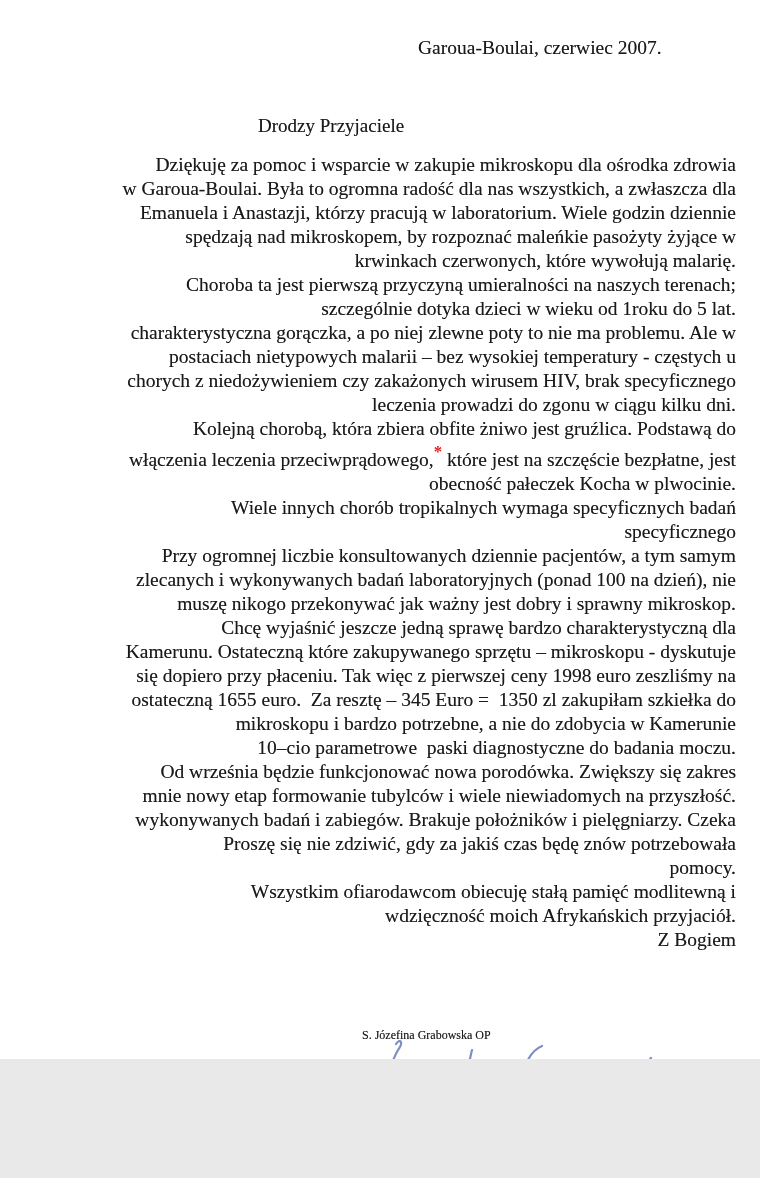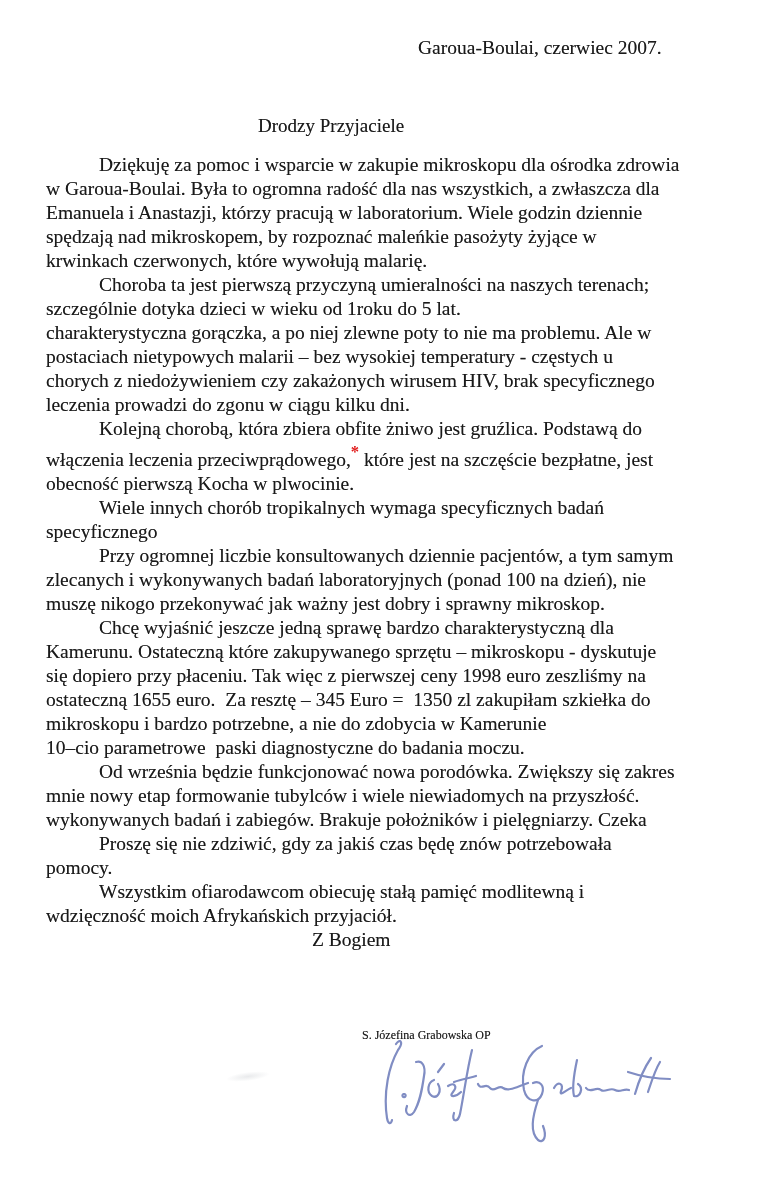--- a/index.html
+++ b/index.html
@@ -1,35 +1,35 @@
 <!DOCTYPE html>
 <html><head>
 <meta charset="utf-8">
 <style>
   html,body{margin:0;padding:0;background:#e9e9e9;}
   .page{
     position:relative;
-    width:760px;height:1178px;
+    width:760px;height:1059px;
     background:#ffffff;
     overflow:hidden;
     font-family:"Liberation Serif","DejaVu Serif",serif;
     color:var(--text,#1a1a1a);
     text-shadow:0 0 .4px rgba(0,0,0,.45);
   }
   .date{
     position:absolute;left:418px;top:36px;
     font-size:19.5px;line-height:24px;white-space:pre;
   }
   .salutation{
     position:absolute;left:258px;top:114px;
     font-size:19px;line-height:24px;white-space:pre;
   }
   .body{
     position:absolute;left:46px;top:153px;width:690px;
-    font-size:19.5px;line-height:24px;
+    font-size:19.5px;line-height:24px;text-align:right;
   }
   .line{white-space:pre;}
   .line.indent{text-indent:53px;}
   .line.closing{margin-left:266px;}
   .red-star{
     color:var(--star,#e11b1b);
     font-size:0.85em;
     position:relative;top:-1px;
     text-shadow:none;
     font-weight:bold;
@@ -66,21 +66,21 @@
       <div class="line">spędzają nad mikroskopem, by rozpoznać maleńkie pasożyty żyjące w</div>
       <div class="line">krwinkach czerwonych, które wywołują malarię.</div>
       <div class="line indent">Choroba ta jest pierwszą przyczyną umieralności na naszych terenach;</div>
       <div class="line">szczególnie dotyka dzieci w wieku od 1roku do 5 lat.</div>
       <div class="line">charakterystyczna gorączka, a po niej zlewne poty to nie ma problemu. Ale w</div>
       <div class="line">postaciach nietypowych malarii – bez wysokiej temperatury - częstych u</div>
       <div class="line">chorych z niedożywieniem czy zakażonych wirusem HIV, brak specyficznego</div>
       <div class="line">leczenia prowadzi do zgonu w ciągu kilku dni.</div>
       <div class="line indent">Kolejną chorobą, która zbiera obfite żniwo jest gruźlica. Podstawą do</div>
       <div class="line"><span>włączenia leczenia przeciwprądowego,</span><sup class="red-star">*</sup><span> które jest na szczęście bezpłatne, jest</span></div>
-      <div class="line">obecność pierwszą Kocha w plwocinie.</div>
+      <div class="line">obecność pałeczek Kocha w plwocinie.</div>
       <div class="line indent">Wiele innych chorób tropikalnych wymaga specyficznych badań</div>
       <div class="line">specyficznego</div>
       <div class="line indent">Przy ogromnej liczbie konsultowanych dziennie pacjentów, a tym samym</div>
       <div class="line">zlecanych i wykonywanych badań laboratoryjnych (ponad 100 na dzień), nie</div>
       <div class="line">muszę nikogo przekonywać jak ważny jest dobry i sprawny mikroskop.</div>
       <div class="line indent">Chcę wyjaśnić jeszcze jedną sprawę bardzo charakterystyczną dla</div>
       <div class="line">Kamerunu. Ostateczną które zakupywanego sprzętu – mikroskopu - dyskutuje</div>
       <div class="line">się dopiero przy płaceniu. Tak więc z pierwszej ceny 1998 euro zeszliśmy na</div>
       <div class="line">ostateczną 1655 euro.  Za resztę – 345 Euro =  1350 zl zakupiłam szkiełka do</div>
       <div class="line">mikroskopu i bardzo potrzebne, a nie do zdobycia w Kamerunie</div>

